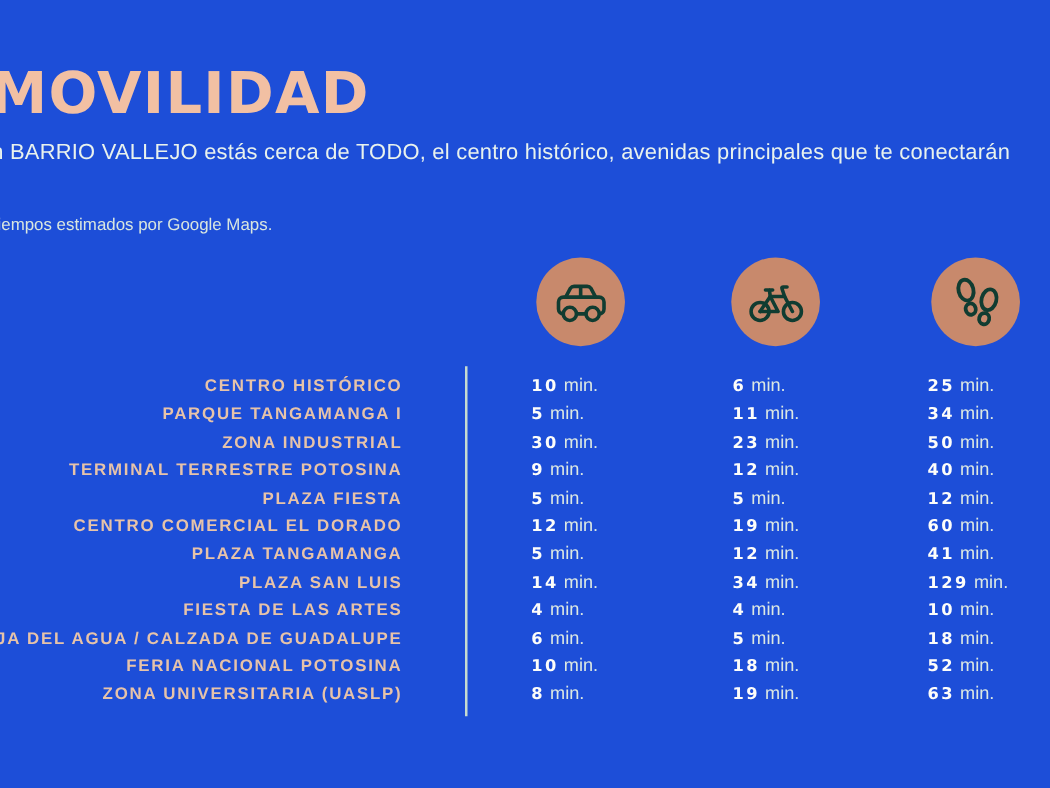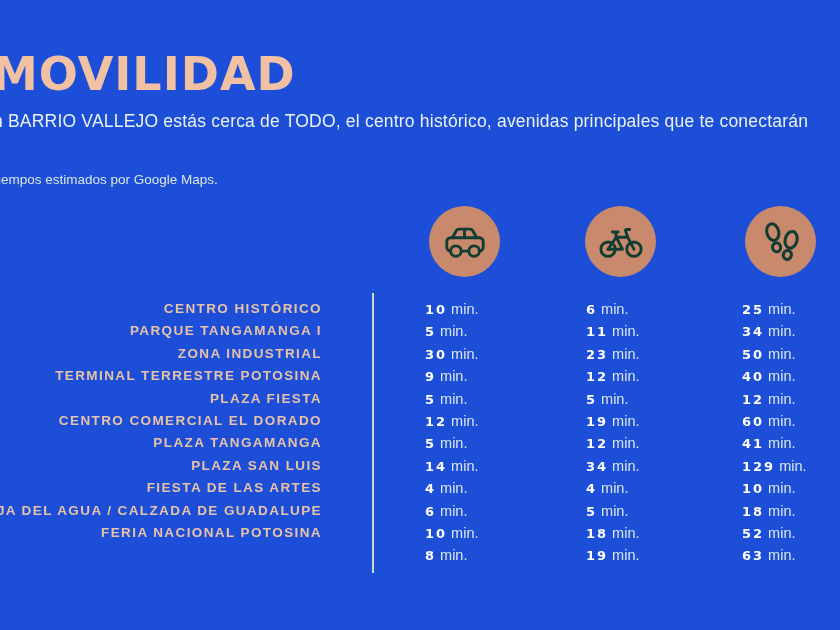--- a/index.html
+++ b/index.html
@@ -192,19 +192,20 @@
     </div>
 
     <div class="row">
       <div class="lab">FERIA NACIONAL POTOSINA</div>
       <div class="t t1"><b>10</b><span class="unit">min.</span></div>
       <div class="t t2"><b>18</b><span class="unit">min.</span></div>
       <div class="t t3"><b>52</b><span class="unit">min.</span></div>
     </div>
 
     <div class="row">
+      <div class="lab">ZONA UNIVERSITARIA (UASLP)</div>
       <div class="t t1"><b>8</b><span class="unit">min.</span></div>
       <div class="t t2"><b>19</b><span class="unit">min.</span></div>
       <div class="t t3"><b>63</b><span class="unit">min.</span></div>
     </div>
 
   </div>
 </div>
 
 </body></html>

